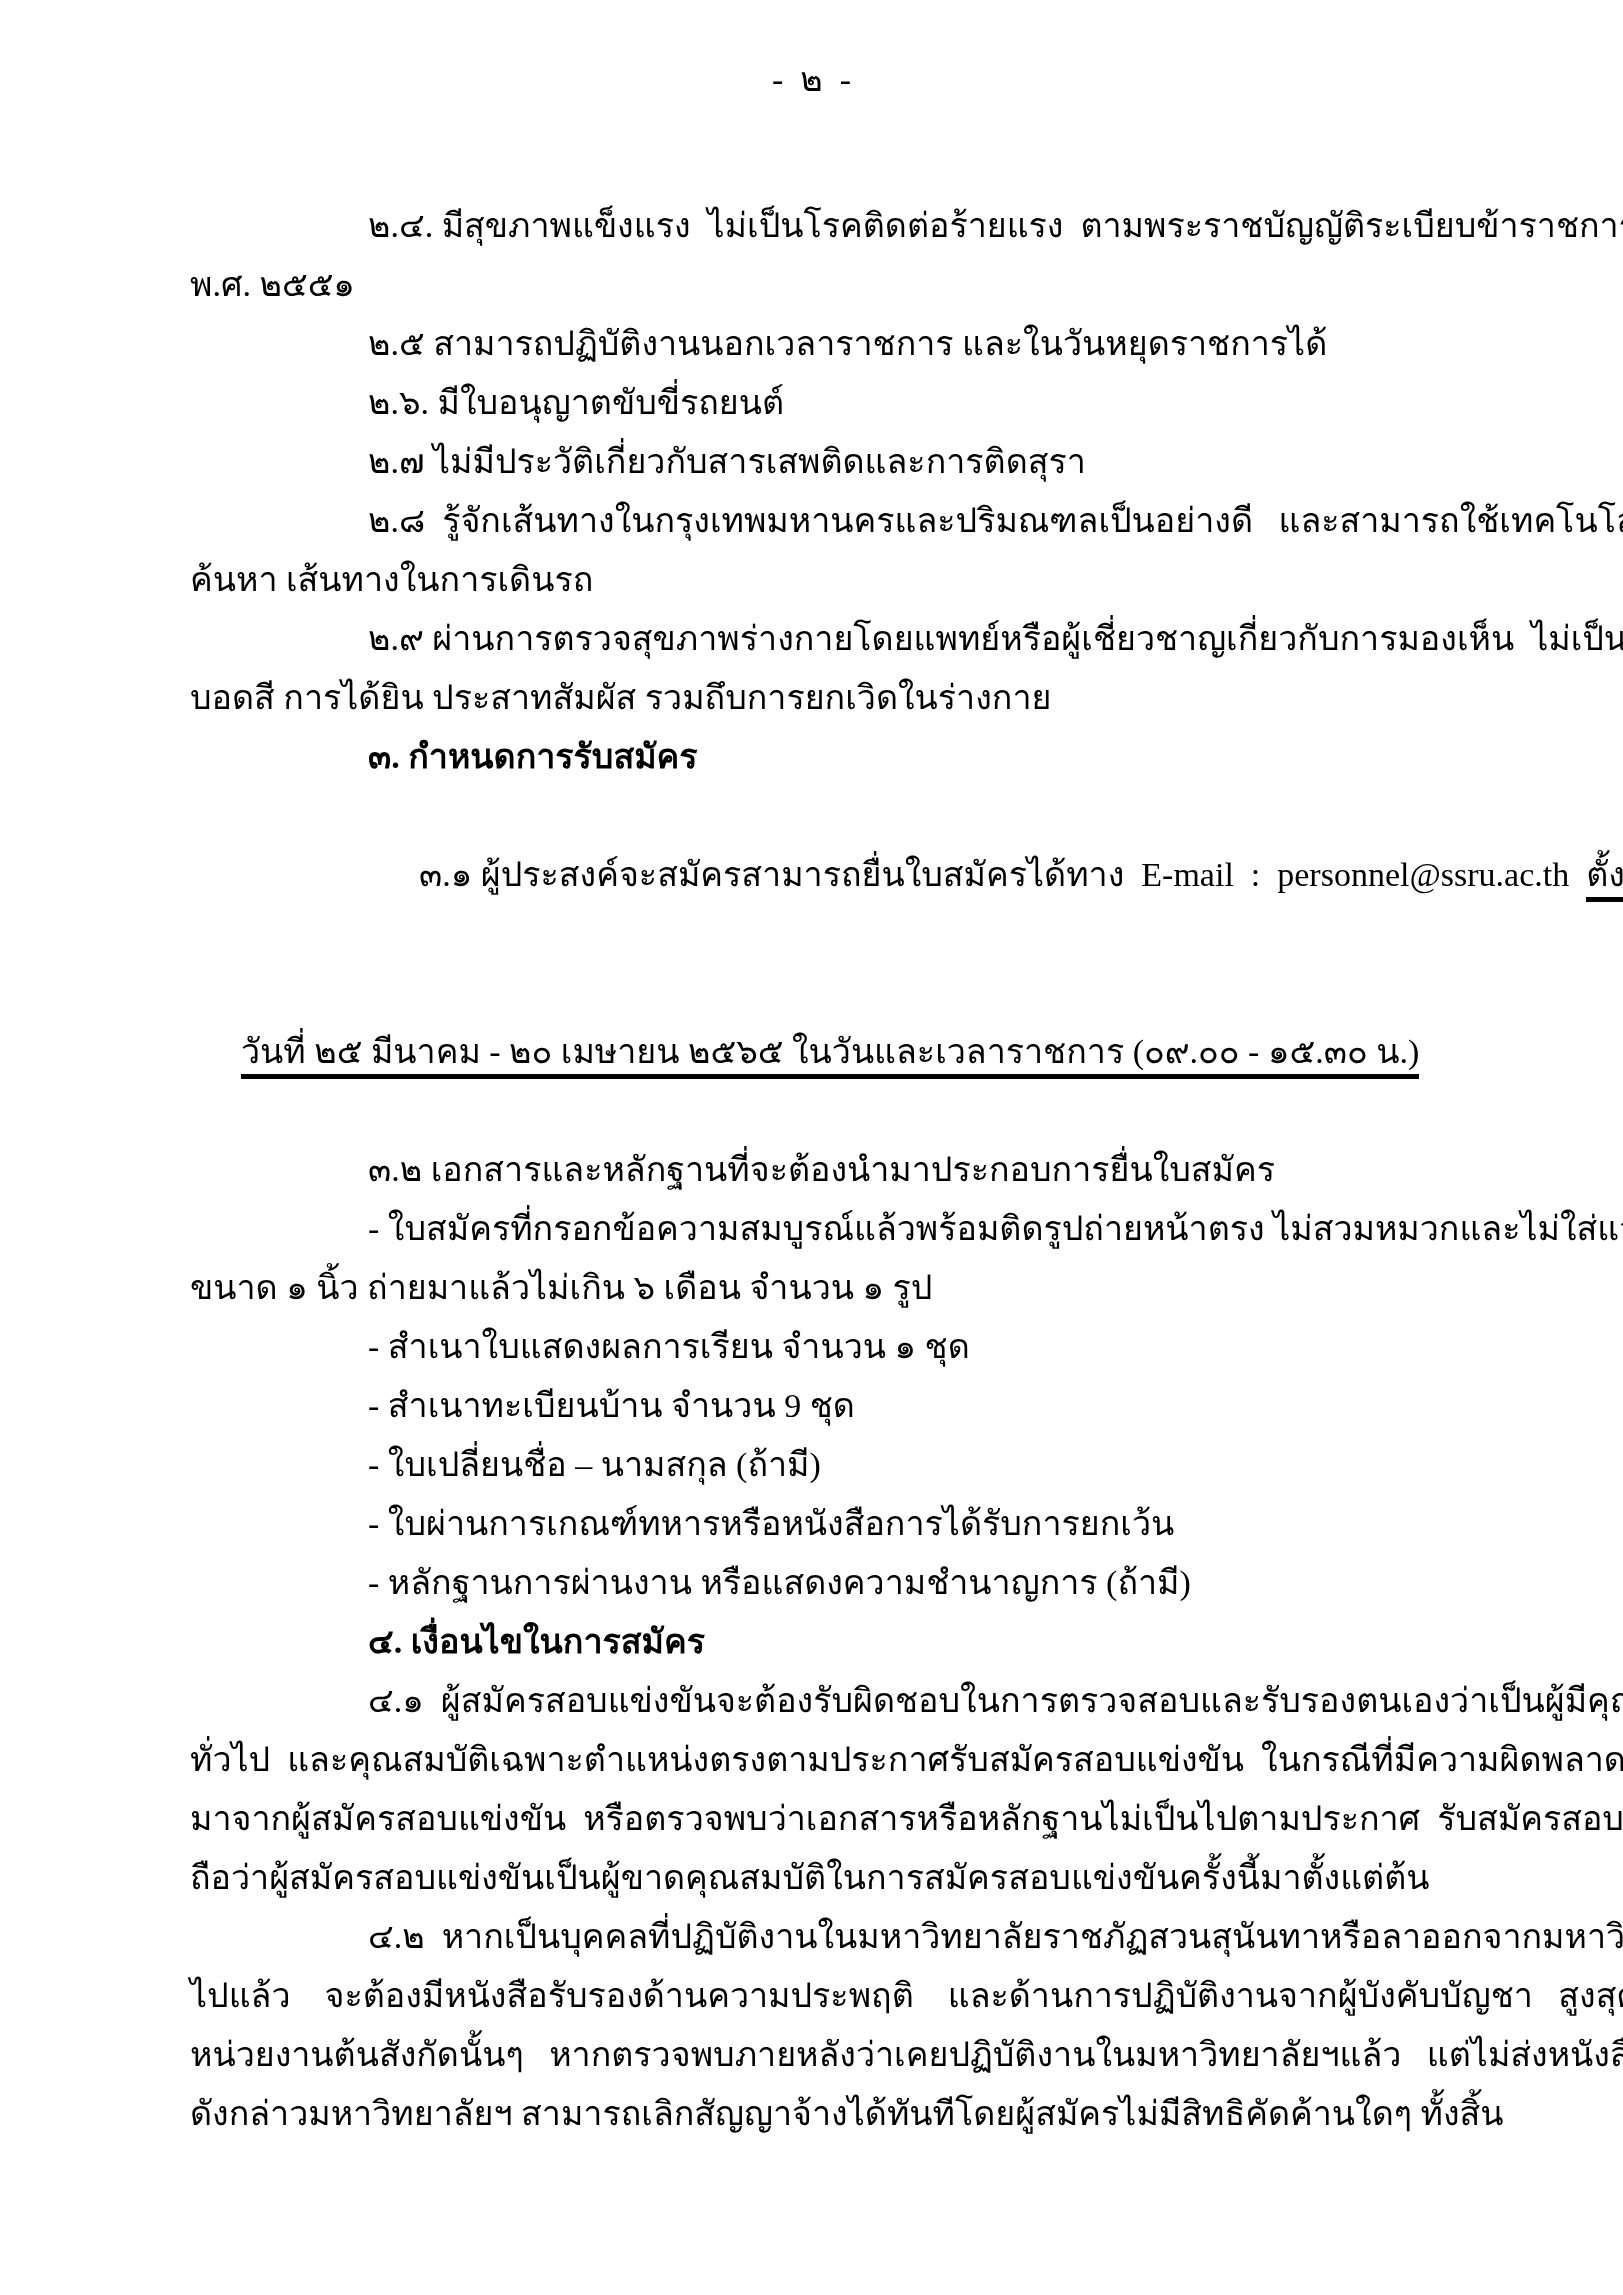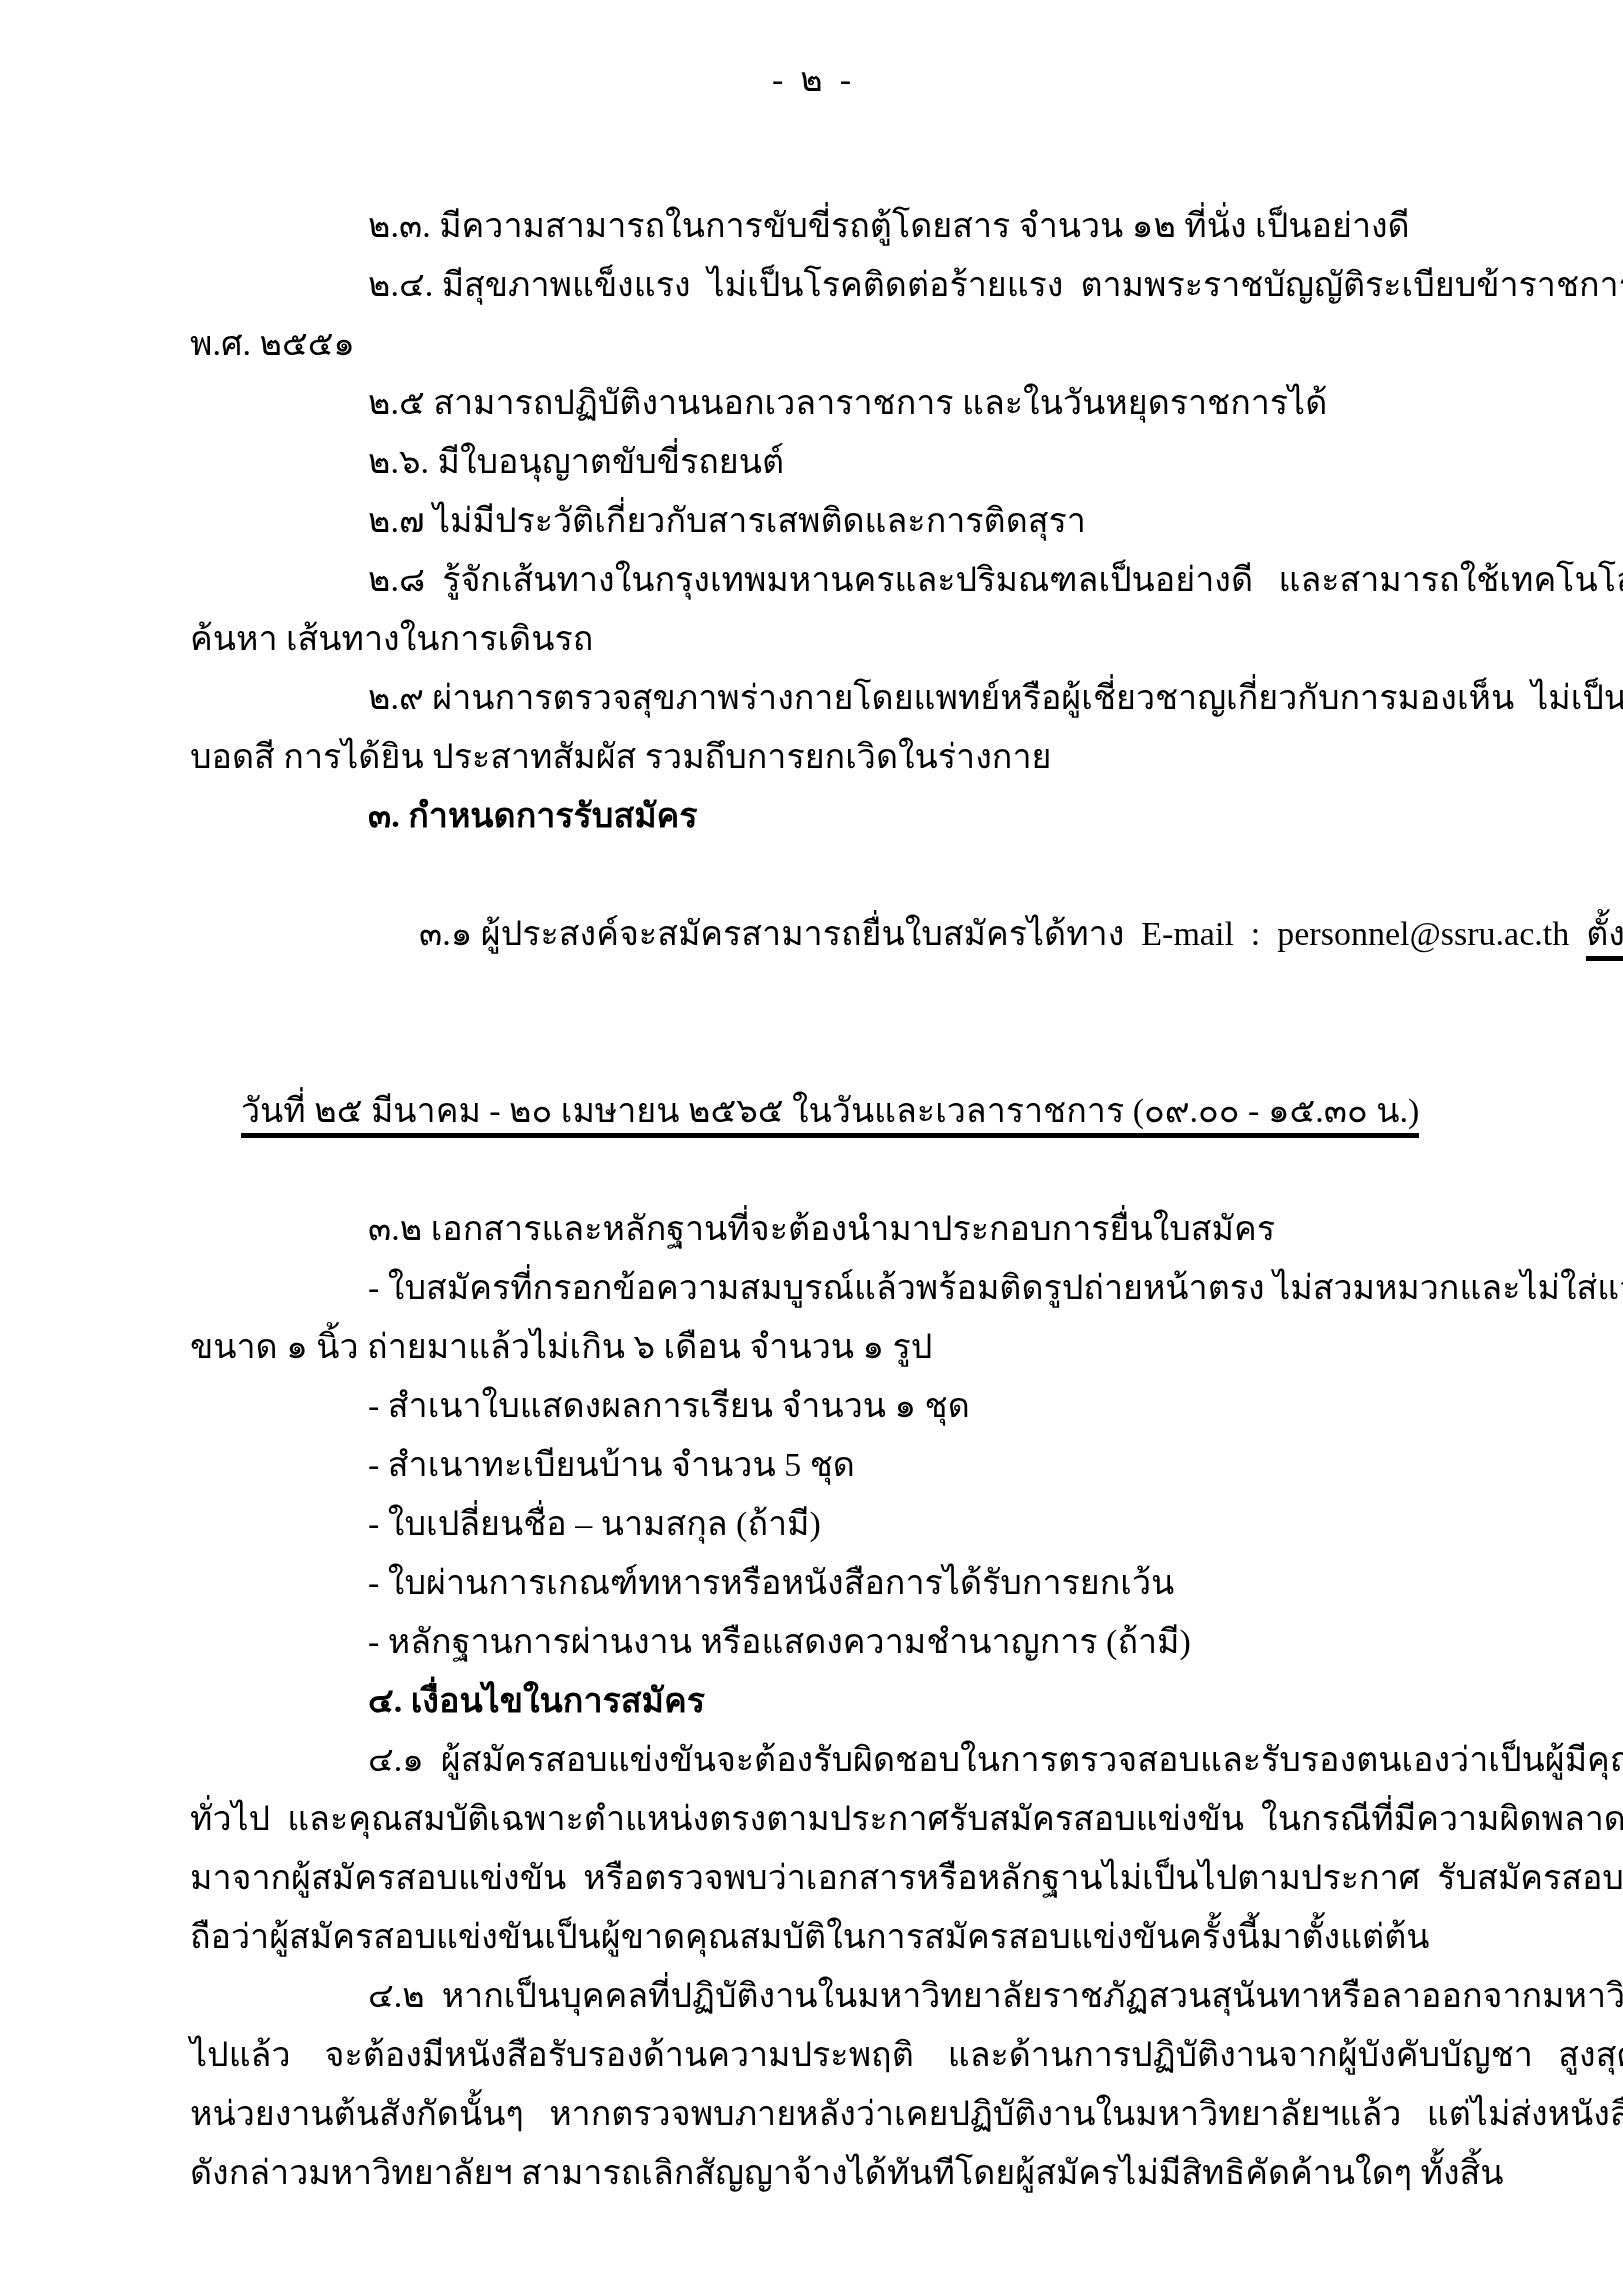--- a/index.html
+++ b/index.html
@@ -39,21 +39,20 @@
 </style>
 </head>
 <body>
 
 <div class="page">
 
   <div class="page-number">-  ๒  -</div>
 
   <div class="content">
 
-    <div class="line indent">๒.๓. มีความสามารถในการขับขี่รถตู้โดยสาร จำนวน ๑๒ ที่นั่ง เป็นอย่างดี</div>
     <div class="line indent">๒.๔. มีสุขภาพแข็งแรง  ไม่เป็นโรคติดต่อร้ายแรง  ตามพระราชบัญญัติระเบียบข้าราชการพลเรือน</div>
     <div class="line">พ.ศ. ๒๕๕๑</div>
     <div class="line indent">๒.๕ สามารถปฏิบัติงานนอกเวลาราชการ และในวันหยุดราชการได้</div>
     <div class="line indent">๒.๖. มีใบอนุญาตขับขี่รถยนต์</div>
     <div class="line indent">๒.๗ ไม่มีประวัติเกี่ยวกับสารเสพติดและการติดสุรา</div>
     <div class="line indent">๒.๘  รู้จักเส้นทางในกรุงเทพมหานครและปริมณฑลเป็นอย่างดี   และสามารถใช้เทคโนโลยีในการ</div>
     <div class="line">ค้นหา เส้นทางในการเดินรถ</div>
     <div class="line indent">๒.๙ ผ่านการตรวจสุขภาพร่างกายโดยแพทย์หรือผู้เชี่ยวชาญเกี่ยวกับการมองเห็น  ไม่เป็นผู้มีสายตา</div>
     <div class="line">บอดสี การได้ยิน ประสาทสัมผัส รวมถึบการยกเวิดในร่างกาย</div>
 
@@ -62,21 +61,21 @@
       <span>๓.๑ ผู้ประสงค์จะสมัครสามารถยื่นใบสมัครได้ทาง  E-mail  :  personnel@ssru.ac.th  </span><span class="u">ตั้งแต่</span>
     </div>
     <div class="line">
       <span class="u">วันที่ ๒๕ มีนาคม - ๒๐ เมษายน ๒๕๖๕ ในวันและเวลาราชการ (๐๙.๐๐ - ๑๕.๓๐ น.)</span>
     </div>
     <div class="line indent">๓.๒ เอกสารและหลักฐานที่จะต้องนำมาประกอบการยื่นใบสมัคร</div>
 
     <div class="line indent">- ใบสมัครที่กรอกข้อความสมบูรณ์แล้วพร้อมติดรูปถ่ายหน้าตรง ไม่สวมหมวกและไม่ใส่แว่นตาสีดำ</div>
     <div class="line">ขนาด ๑ นิ้ว ถ่ายมาแล้วไม่เกิน ๖ เดือน จำนวน ๑ รูป</div>
     <div class="line indent">- สำเนาใบแสดงผลการเรียน จำนวน ๑ ชุด</div>
-    <div class="line indent">- สำเนาทะเบียนบ้าน จำนวน 5 ชุด</div>
+    <div class="line indent">- สำเนาทะเบียนบ้าน จำนวน 9 ชุด</div>
     <div class="line indent">- ใบเปลี่ยนชื่อ – นามสกุล (ถ้ามี)</div>
     <div class="line indent">- ใบผ่านการเกณฑ์ทหารหรือหนังสือการได้รับการยกเว้น</div>
     <div class="line indent">- หลักฐานการผ่านงาน หรือแสดงความชำนาญการ (ถ้ามี)</div>
 
     <div class="line indent bold">๔. เงื่อนไขในการสมัคร</div>
     <div class="line indent">๔.๑  ผู้สมัครสอบแข่งขันจะต้องรับผิดชอบในการตรวจสอบและรับรองตนเองว่าเป็นผู้มีคุณสมบัติ</div>
     <div class="line">ทั่วไป  และคุณสมบัติเฉพาะตำแหน่งตรงตามประกาศรับสมัครสอบแข่งขัน  ในกรณีที่มีความผิดพลาด  อันเนื่อง</div>
     <div class="line">มาจากผู้สมัครสอบแข่งขัน  หรือตรวจพบว่าเอกสารหรือหลักฐานไม่เป็นไปตามประกาศ  รับสมัครสอบแข่งขันให้</div>
     <div class="line">ถือว่าผู้สมัครสอบแข่งขันเป็นผู้ขาดคุณสมบัติในการสมัครสอบแข่งขันครั้งนี้มาตั้งแต่ต้น</div>
     <div class="line indent">๔.๒  หากเป็นบุคคลที่ปฏิบัติงานในมหาวิทยาลัยราชภัฏสวนสุนันทาหรือลาออกจากมหาวิทยาลัย</div>

